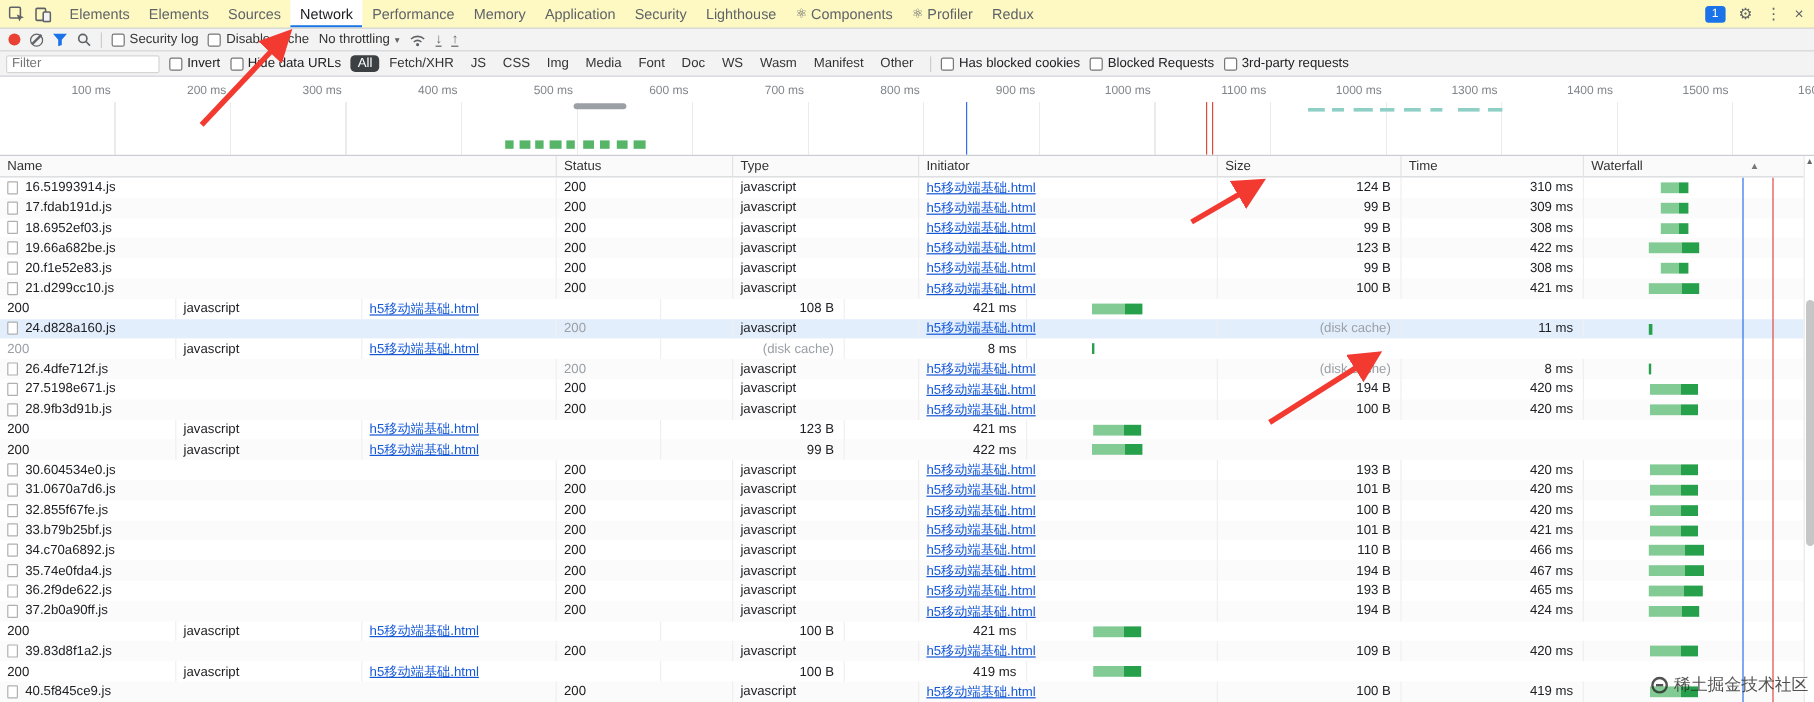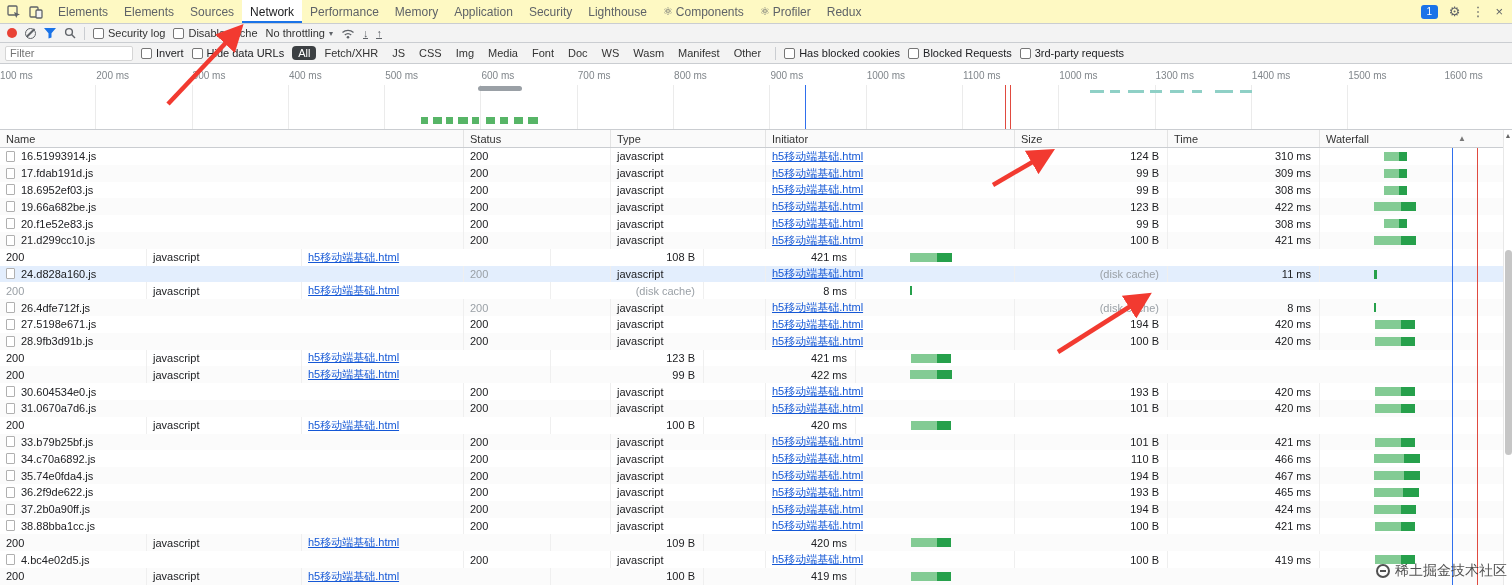--- a/index.html
+++ b/index.html
@@ -32,21 +32,21 @@
 
 
 .filterbar{height:21px;background:#f3f3f3;border-bottom:1px solid #cacdd1;display:flex;align-items:center;gap:8px;padding:0 5px}
 .filter-input{width:128px;height:15px;border:1px solid #d5d5d5;border-radius:2px;background:#fff;font:11px "Liberation Sans",sans-serif;padding:0 4px;color:#333}
 .pills{display:flex;align-items:center;gap:2px}
 .pill{padding:1px 6px;border-radius:4px;color:#333;white-space:nowrap;cursor:pointer}
 .pill.active{background:#3c4043;color:#fff}
 
 
 .ruler{height:21px;display:flex;color:#80868b;font-size:10px;overflow:hidden;background:#fff}
-.rcell{width:96.3px;flex:none;text-align:left;padding:6px 4px 0 0;white-space:nowrap}
+.rcell{width:96.3px;flex:none;text-align:right;padding:6px 4px 0 0;white-space:nowrap}
 .overview{height:45px;border-bottom:1px solid #cacdd1;position:relative;overflow:hidden;
   background:repeating-linear-gradient(to right,transparent 0,transparent 95.3px,#ebebeb 95.3px,#ebebeb 96.3px)}
 .ovg{position:absolute;bottom:5px;height:7px;background:#57b567}
 .ovt{position:absolute;top:5px;height:3px;background:#8fd0c6}
 .ovline{position:absolute;top:0;bottom:0;width:1px}
 .ovhandle{position:absolute;top:1px;height:5px;border-radius:3px;background:#9aa0a6}
 
 
 .grid{position:relative}
 .thead{height:18px;display:flex;background:#fafafa;border-bottom:1px solid #cacdd1;color:#333}
@@ -514,20 +514,24 @@
         <div class="c w-in">
           <a class="ilink">h5移动端基础.html</a>
         </div>
         <div class="c w-sz sz szv">101 B</div>
         <div class="c w-tm tm">420 ms</div>
         <div class="c w-wf wf">
           <span class="bar" style="left: 55px; width: 40px;"></span>
         </div>
       </div>
       <div class="row">
+        <div class="c w-name">
+          <span class="ficon"></span>
+          <span>32.855f67fe.js</span>
+        </div>
         <div class="c w-st stv">200</div>
         <div class="c w-ty">javascript</div>
         <div class="c w-in">
           <a class="ilink">h5移动端基础.html</a>
         </div>
         <div class="c w-sz sz szv">100 B</div>
         <div class="c w-tm tm">420 ms</div>
         <div class="c w-wf wf">
           <span class="bar" style="left: 55px; width: 40px;"></span>
         </div>
@@ -606,64 +610,64 @@
         <div class="c w-in">
           <a class="ilink">h5移动端基础.html</a>
         </div>
         <div class="c w-sz sz szv">194 B</div>
         <div class="c w-tm tm">424 ms</div>
         <div class="c w-wf wf">
           <span class="bar" style="left: 54px; width: 42px;"></span>
         </div>
       </div>
       <div class="row">
-        <div class="c w-name">
-          <span class="ficon"></span>
-          <span>38.88bba1cc.js</span>
-        </div>
         <div class="c w-st stv">200</div>
         <div class="c w-ty">javascript</div>
         <div class="c w-in">
           <a class="ilink">h5移动端基础.html</a>
         </div>
         <div class="c w-sz sz szv">100 B</div>
         <div class="c w-tm tm">421 ms</div>
         <div class="c w-wf wf">
           <span class="bar" style="left: 55px; width: 40px;"></span>
         </div>
       </div>
       <div class="row">
+        <div class="c w-name">
+          <span class="ficon"></span>
+          <span>39.83d8f1a2.js</span>
+        </div>
         <div class="c w-st stv">200</div>
         <div class="c w-ty">javascript</div>
         <div class="c w-in">
           <a class="ilink">h5移动端基础.html</a>
         </div>
         <div class="c w-sz sz szv">109 B</div>
         <div class="c w-tm tm">420 ms</div>
         <div class="c w-wf wf">
           <span class="bar" style="left: 55px; width: 40px;"></span>
         </div>
       </div>
       <div class="row">
-        <div class="c w-name">
-          <span class="ficon"></span>
-          <span>4.bc4e02d5.js</span>
-        </div>
         <div class="c w-st stv">200</div>
         <div class="c w-ty">javascript</div>
         <div class="c w-in">
           <a class="ilink">h5移动端基础.html</a>
         </div>
         <div class="c w-sz sz szv">100 B</div>
         <div class="c w-tm tm">419 ms</div>
         <div class="c w-wf wf">
           <span class="bar" style="left: 55px; width: 40px;"></span>
         </div>
       </div>
       <div class="row">
+        <div class="c w-name">
+          <span class="ficon"></span>
+          <span>40.5f845ce9.js</span>
+        </div>
         <div class="c w-st stv">200</div>
         <div class="c w-ty">javascript</div>
         <div class="c w-in">
           <a class="ilink">h5移动端基础.html</a>
         </div>
         <div class="c w-sz sz szv">100 B</div>
         <div class="c w-tm tm">419 ms</div>
         <div class="c w-wf wf">
           <span class="bar" style="left: 55px; width: 40px;"></span>
         </div>

